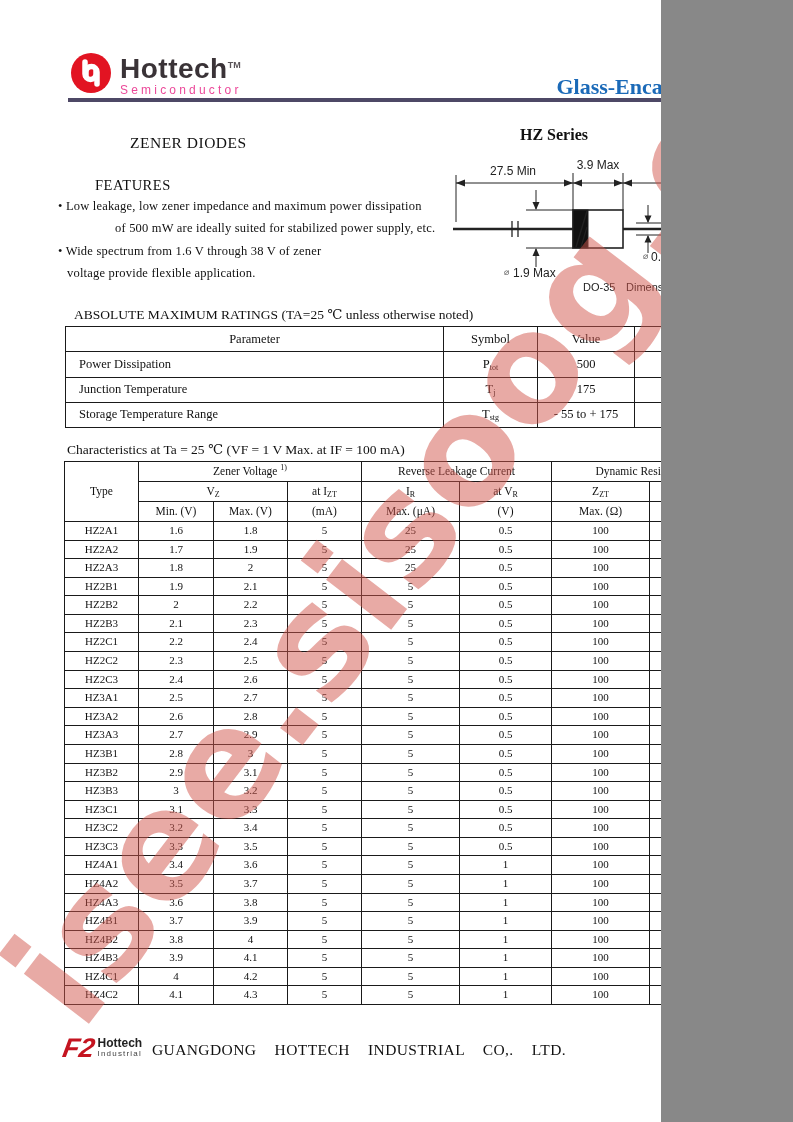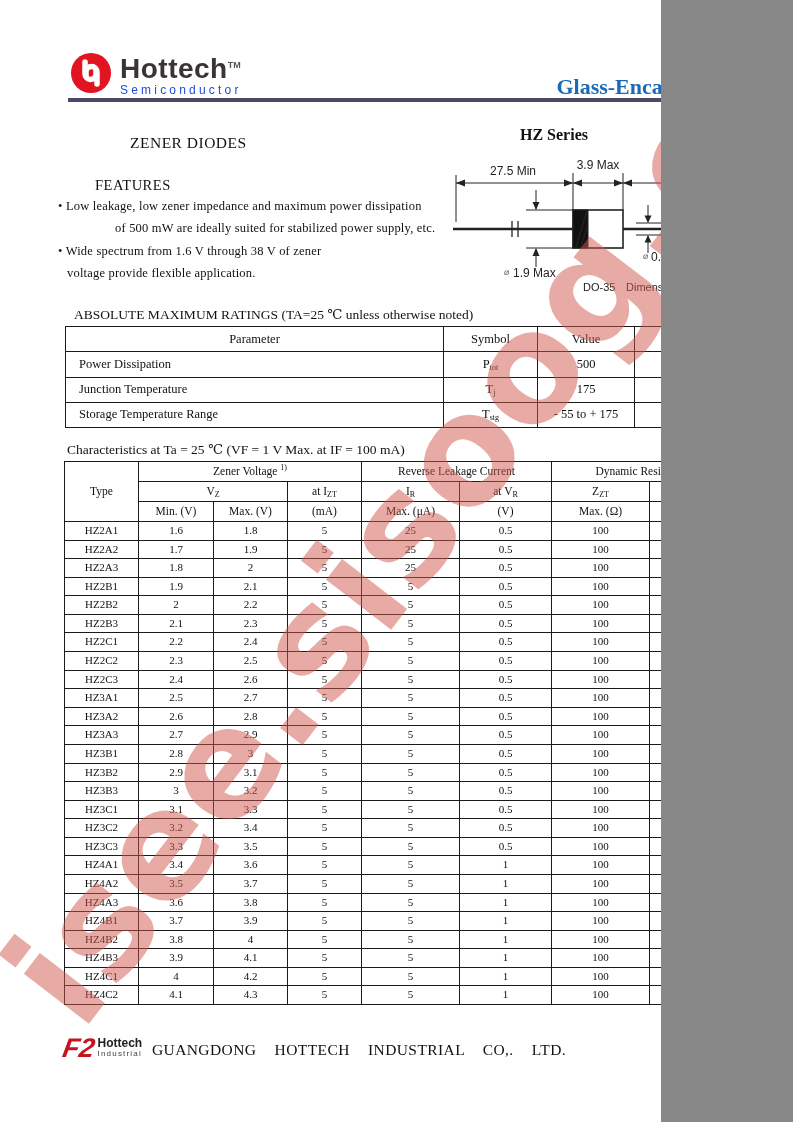--- a/index.html
+++ b/index.html
@@ -8,21 +8,21 @@
   .abs{position:absolute;}
 
   
   .logo-row{left:70px;top:52px;display:flex;align-items:flex-start;}
   .logo-mark{width:42px;height:42px;}
   .brand-block{margin-left:8px;}
   .brand{font-family:"Liberation Sans","DejaVu Sans",sans-serif;font-weight:bold;
          font-size:28px;line-height:26px;color:#3a3337;letter-spacing:.5px;}
   .brand sup{font-size:9px;color:#5a5458;letter-spacing:0;}
   .brand-sub{font-family:"Liberation Sans","DejaVu Sans",sans-serif;font-size:12px;
-             color:#1d4ed8;letter-spacing:3.2px;margin-top:1px;}
+             color:#ec4899;letter-spacing:3.2px;margin-top:1px;}
   .rule{left:68px;top:98px;width:677px;height:3.5px;background:#4e4866;}
   .doc-title{left:500px;top:74px;width:230px;text-align:right;font-weight:bold;
              font-size:22px;color:#1b6ab8;}
 
   .zener{left:89px;top:134px;font-size:15.5px;letter-spacing:.5px;margin-left:41px;}
   .hz{left:520px;top:126px;width:180px;text-align:left;font-weight:bold;font-size:16px;}
 
   .features-h{left:95px;top:177px;font-size:14.5px;letter-spacing:.5px;}
   .feat{font-size:12.5px;letter-spacing:.2px;}
 

